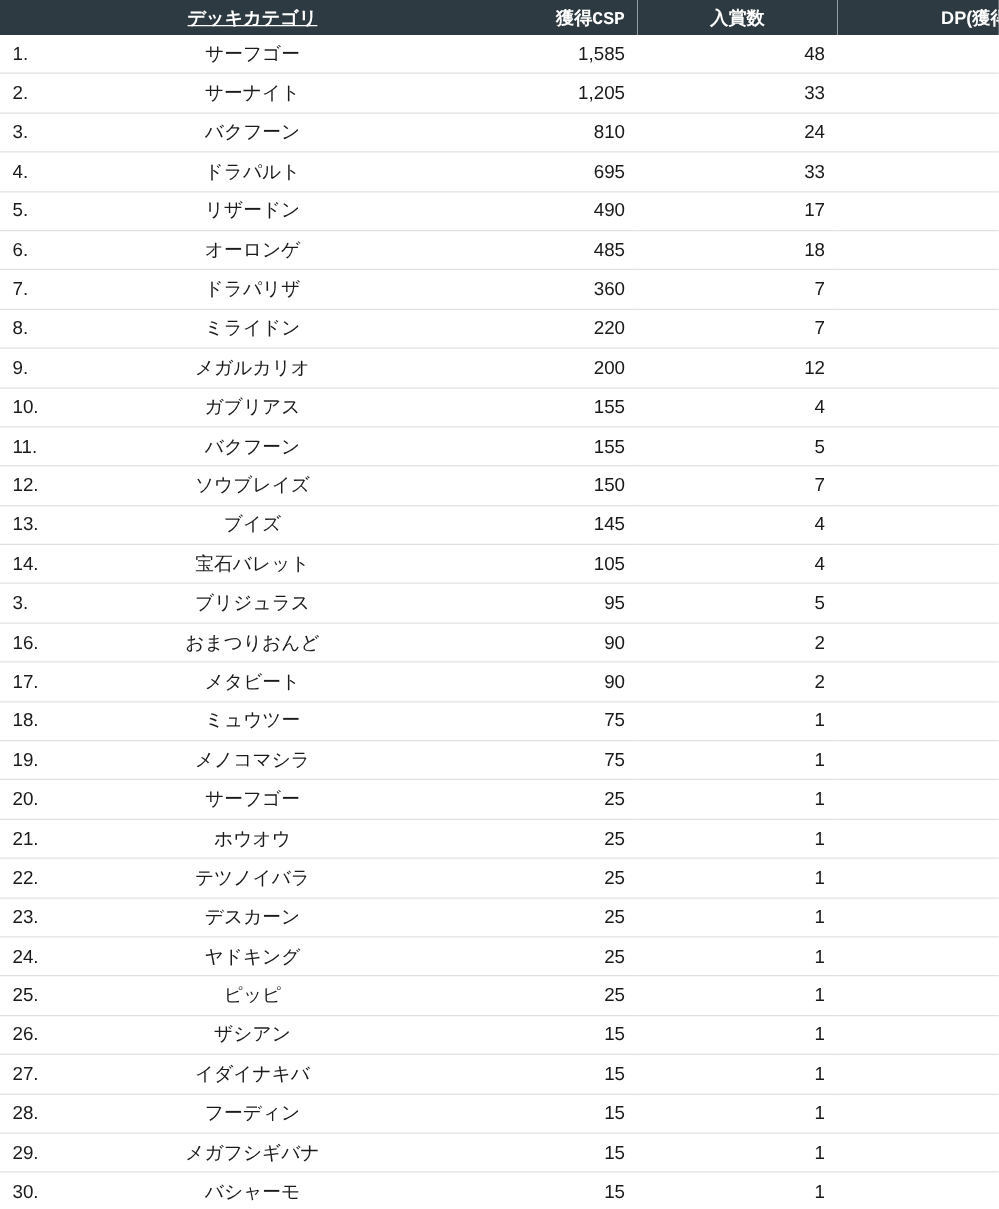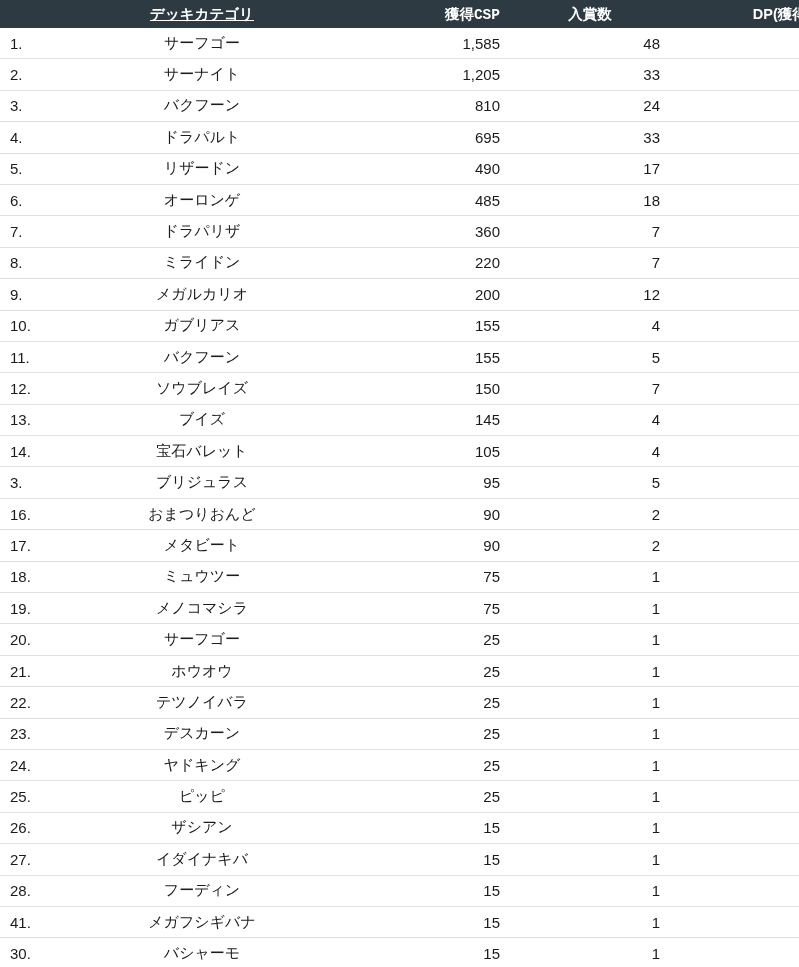--- a/index.html
+++ b/index.html
@@ -266,21 +266,21 @@
         <td class="num dp">15.0</td>
       </tr>
       <tr>
         <td class="rank">28.</td>
         <td class="name">フーディン</td>
         <td class="num">15</td>
         <td class="num">1</td>
         <td class="num dp">15.0</td>
       </tr>
       <tr>
-        <td class="rank">41.</td>
+        <td class="rank">29.</td>
         <td class="name">メガフシギバナ</td>
         <td class="num">15</td>
         <td class="num">1</td>
         <td class="num dp">15.0</td>
       </tr>
       <tr>
         <td class="rank">30.</td>
         <td class="name">バシャーモ</td>
         <td class="num">15</td>
         <td class="num">1</td>

